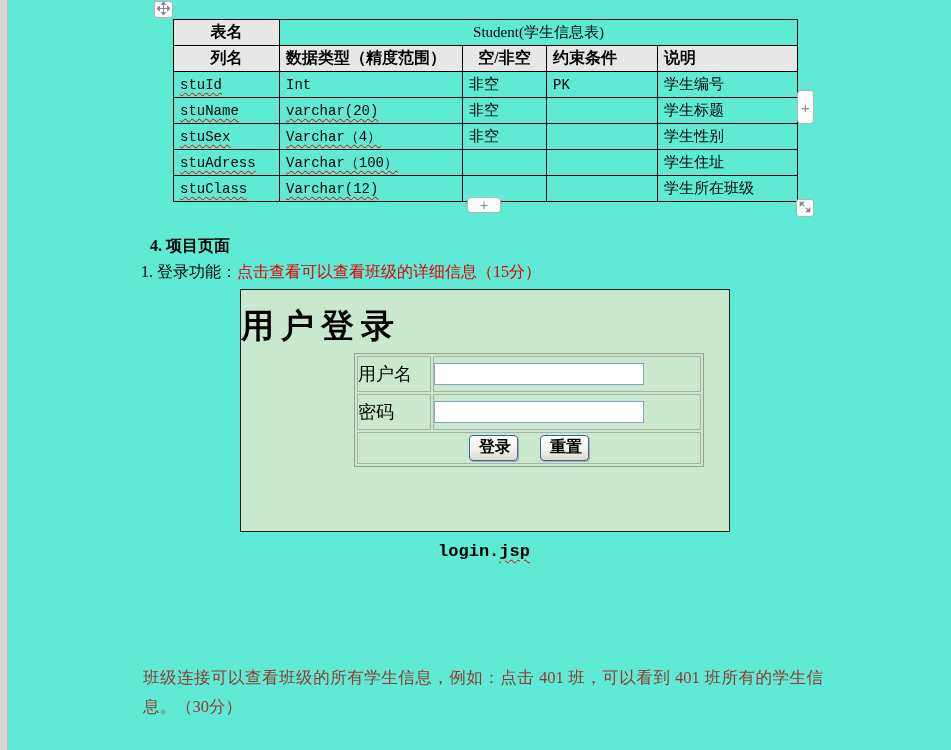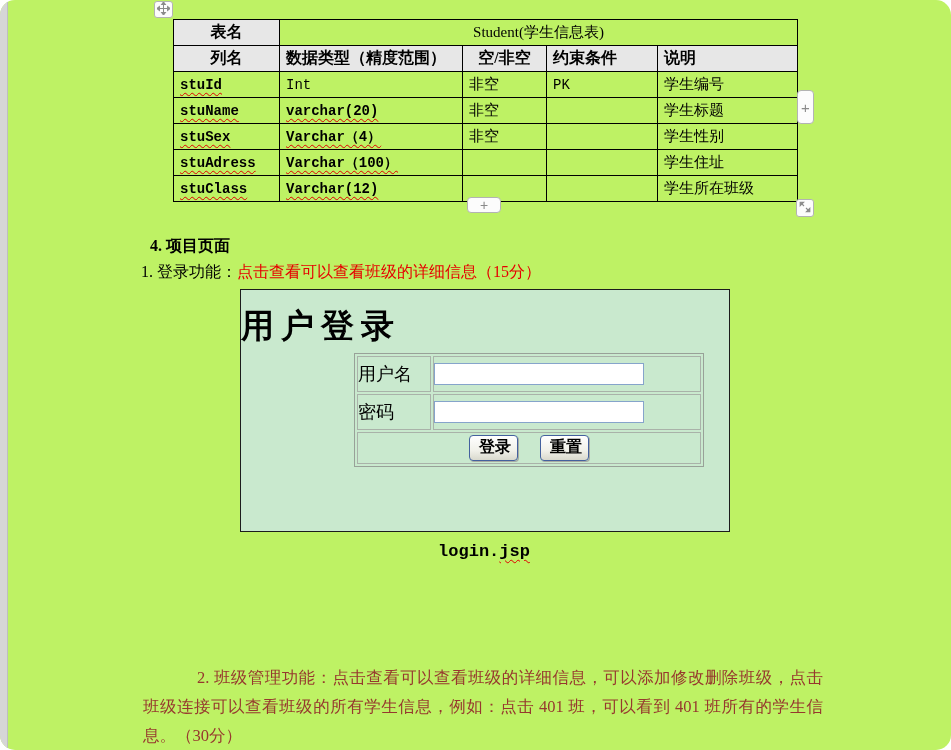--- a/index.html
+++ b/index.html
@@ -1,17 +1,17 @@
 <!DOCTYPE html>
 <html><head>
 <meta charset="utf-8">
 <style>
   html,body{margin:0;padding:0;background:#fff;}
-  #canvas{position:relative;width:951px;height:750px;background:#bef264;overflow:hidden;
-          font-family:"Liberation Serif","DejaVu Serif",serif;color:#000;border-radius:15px;}
+  #canvas{position:relative;width:951px;height:750px;background:#5eead4;overflow:hidden;
+          font-family:"Liberation Serif","DejaVu Serif",serif;color:#000;}
 
   
   .left-strip{position:absolute;left:0;top:0;width:7px;height:750px;background:#d6d6d6;border-right:1px solid #bebebe;}
 
   
   .ctl{position:absolute;display:flex;align-items:center;justify-content:center;
        background:#fcfcfc;border:1px solid #b3b3b3;border-radius:3px;color:#8a8a8a;
        font-family:"Liberation Sans","DejaVu Sans",sans-serif;box-sizing:border-box;cursor:pointer;}
   .move-btn{left:154px;top:1px;width:19px;height:17px;}
   .plus-col{left:797px;top:90px;width:17px;height:34px;font-size:15px;border-radius:4px;}
@@ -19,21 +19,21 @@
   .resize-btn{left:796px;top:199px;width:18px;height:18px;border-radius:3px;}
 
   
   table.schema{position:absolute;left:173px;top:19px;width:624px;border-collapse:collapse;table-layout:fixed;}
   table.schema td{border:1px solid #000;padding:1px 0 1px 6px;font-size:15px;height:23px;
                   overflow:hidden;white-space:nowrap;vertical-align:middle;}
   table.schema td.hdr{background:#e7e7e7;font-weight:bold;font-size:16px;}
   table.schema td.c{text-align:center;padding-left:0;}
   table.schema td.mono{font-family:"Liberation Mono","DejaVu Sans Mono",monospace;font-size:14px;}
   .wavy{text-decoration-line:underline;text-decoration-style:wavy;text-decoration-color:#e00000;
-        text-decoration-thickness:1px;text-underline-offset:3px;font-weight:bold;}
+        text-decoration-thickness:1px;text-underline-offset:3px;}
 
   
   .heading3{position:absolute;left:150px;top:236px;font-size:16px;font-weight:bold;}
   .item-line{position:absolute;left:141px;top:262px;font-size:16px;}
   .red-text{color:#e60000;}
 
   
   .panel{position:absolute;left:240px;top:289px;width:488px;height:241px;background:#c9e9ce;border:1px solid #1c1c1c;}
   .panel-title{text-align:left;margin-top:14px;font-size:33px;font-weight:bold;letter-spacing:7px;}
   table.login-form{position:absolute;left:113px;top:63px;width:350px;border:1px solid #98a198;
@@ -180,18 +180,17 @@
         </td>
       </tr>
     </tbody>
       </table>
   </div>
   <div class="caption">
     <span>login.</span><span class="wavy">jsp</span>
   </div>
 
   <div class="para">
-    <div class="ln jlast indent">2. 班级管理功能：点击查看可以查看班级的详细信息，可以添加修改删除班级，点击</div>
     <div class="ln jlast">班级连接可以查看班级的所有学生信息，例如：点击 401 班，可以看到 401 班所有的学生信</div>
     <div class="ln">息。（30分）</div>
   </div>
 
 </div>
 
 </body></html>

